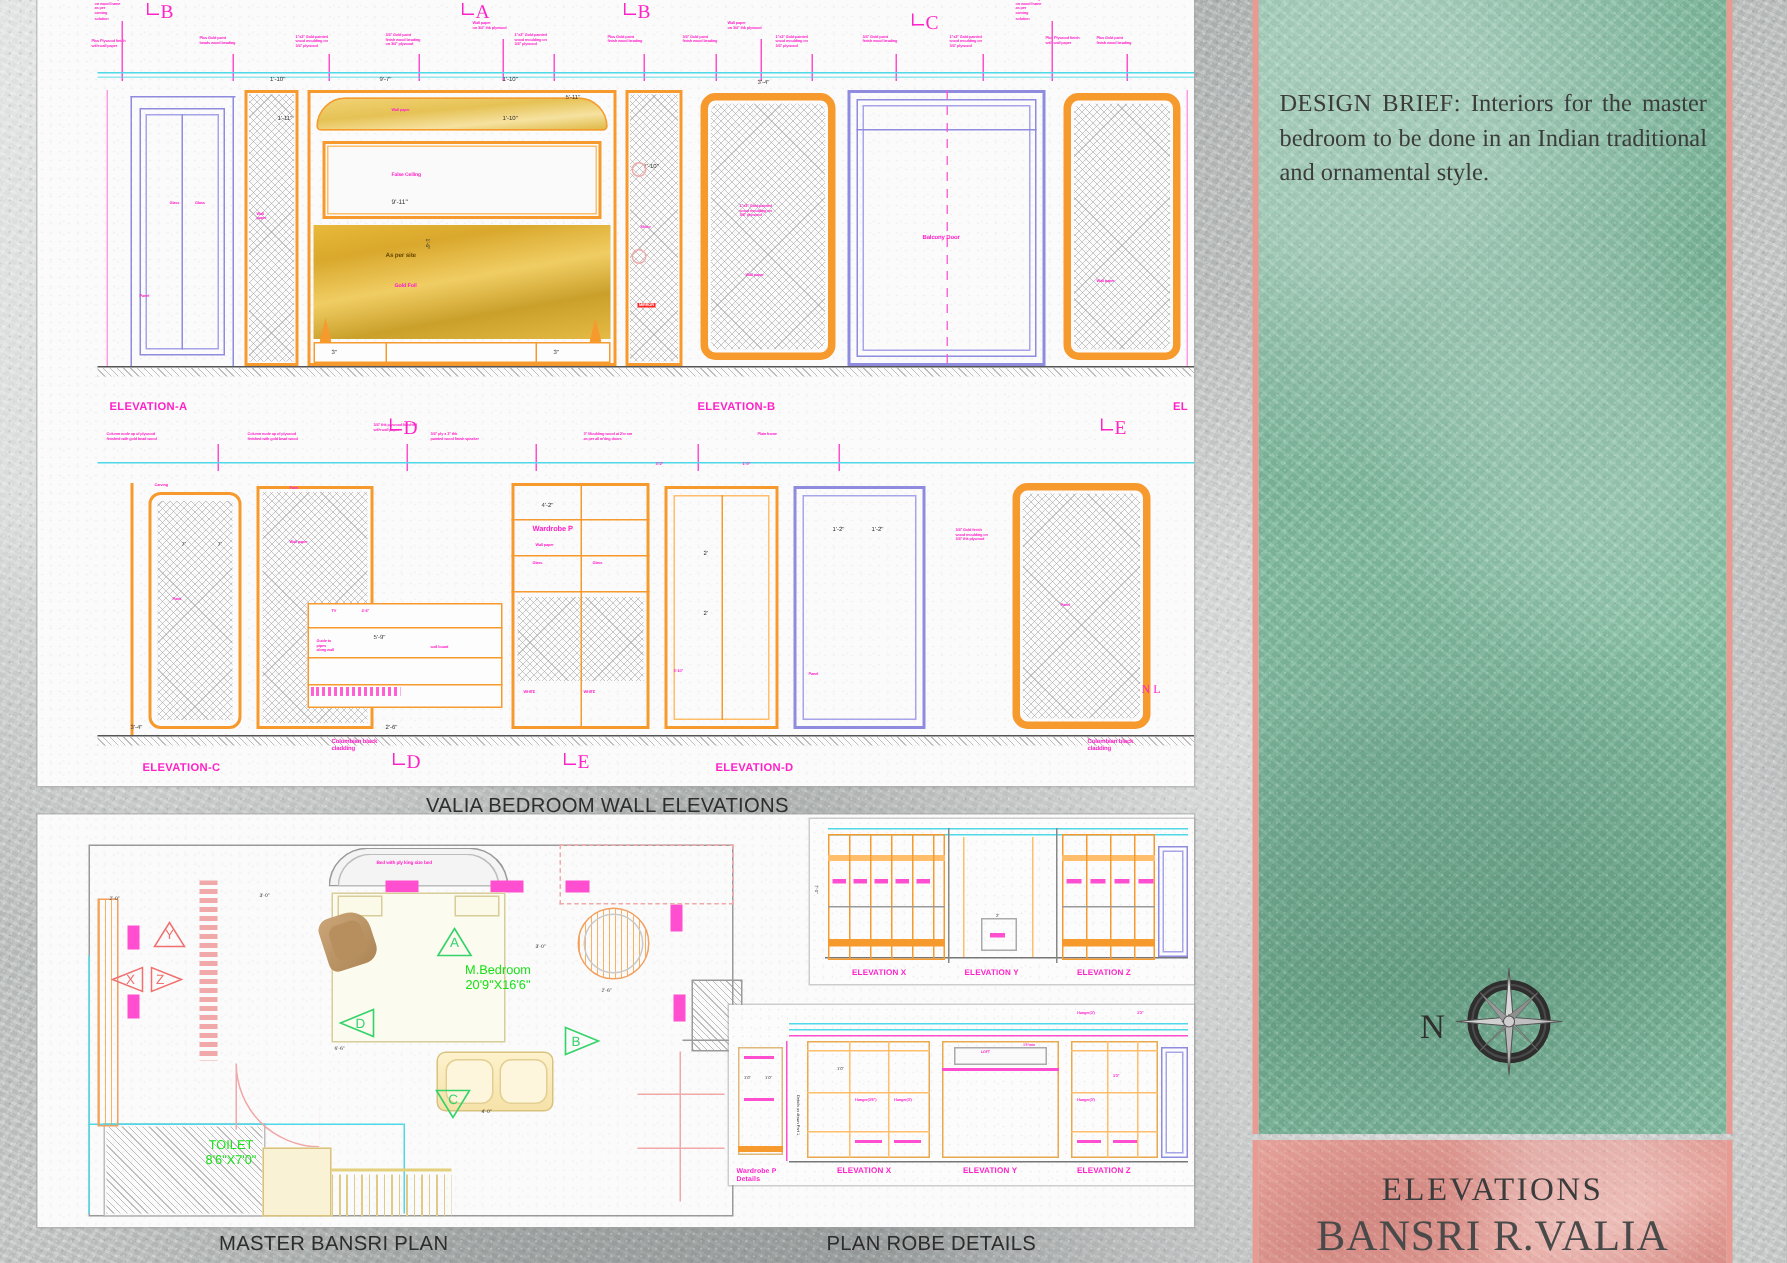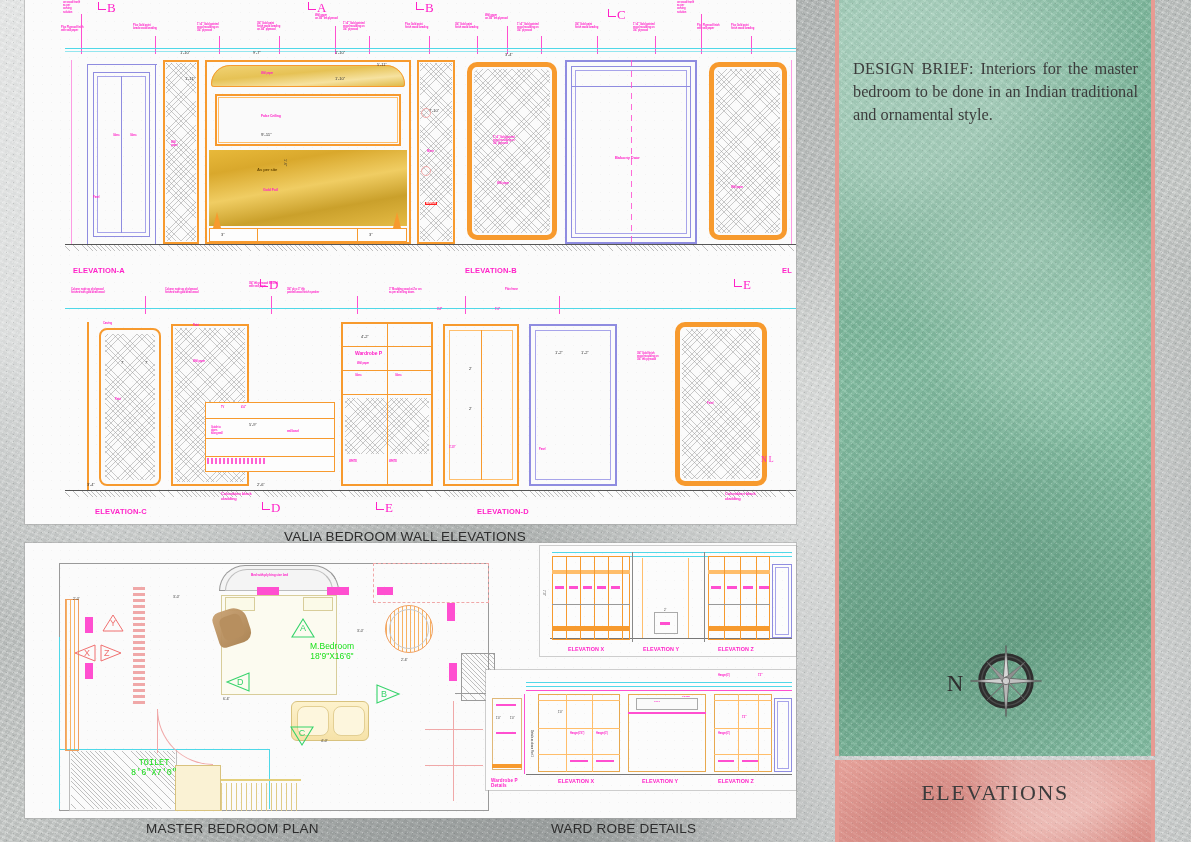--- a/index.html
+++ b/index.html
@@ -563,22 +563,22 @@
     <div class="ln" style="left:428px; top:158px; width:1.2px; height:100px; background:#f0a8a8;"></div>
     <div class="ln" style="left:400px; top:186px; width:58px; height:1.2px; background:#f0a8a8;"></div>
     <div class="ln" style="left:400px; top:222px; width:58px; height:1.2px; background:#f0a8a8;"></div>
 
     <div class="ln" style="left:150px; top:222px; width:46px; height:46px; border:1px solid #d8c27e; background:#faf2d4;"></div>
     <div class="ln c-yl" style="left:196px; top:236px; width:80px; height:2px;"></div>
     <div class="ln" style="left:196px; top:240px; width:80px; height:28px;
          background:repeating-linear-gradient(90deg,#e0cb86 0 1px, rgba(0,0,0,0) 1px 5px);"></div>
 
     <div class="plan-room" id="plan-main" style="left:252px; top:98px; width:110px;">M.Bedroom
-18'9"X16'6"</div>
-    <div class="plan-room" id="plan-toilet" style="left:84px; top:215px; width:90px;font-family:Liberation Mono, monospace;">TOILET
+20'9"X16'6"</div>
+    <div class="plan-room" id="plan-toilet" style="left:84px; top:215px; width:90px;">TOILET
 8'6"X7'0"</div>
 
     <div class="tri-g" style="left:265px; top:74px; width:26px; height:22px;">
       <svg width="26" height="22" viewBox="0 0 26 22">
           <polygon points="13,2 24,20 2,20" fill="none" stroke="#36d36b" stroke-width="1.1"></polygon>
         </svg>
       <span style="position:absolute;">A</span>
     </div>
     <div class="tri-g" style="left:350px; top:140px; width:26px; height:22px;">
       <svg width="26" height="22" viewBox="0 0 26 22">
@@ -617,21 +617,21 @@
         </svg>
       <span style="position:absolute; left:5px;">Z</span>
     </div>
 
     <div class="dim" style="left:48px; top:54px; font-size:3.4px;">2'-0"</div>
     <div class="dim" style="left:148px; top:52px; font-size:3.4px;">3'-0"</div>
     <div class="dim" style="left:198px; top:154px; font-size:3.4px;">6'-6"</div>
     <div class="dim" style="left:332px; top:86px; font-size:3.4px;">3'-0"</div>
   </div>
 
-  <div class="caption" id="cap-plan">MASTER BEDROOM PLAN</div>
+  <div class="caption" id="cap-plan">MASTER BANSRI PLAN</div>
 
   <div class="sheet" id="sheet-wd-top">
     <div class="sheet-tex"></div>
     <div class="ln c-cy" style="left:12px; top:6px; width:240px; height:.8px;"></div>
     <div class="ln c-cy" style="left:12px; top:10px; width:240px; height:.8px;"></div>
     <div class="ln" style="left:10px; top:92px; width:242px; height:1px; background:#777;"></div>
 
     <div class="ln" style="left:92px; top:6px; width:.8px; height:90px; background:#888;"></div>
     <div class="ln" style="left:164px; top:6px; width:.8px; height:90px; background:#888;"></div>
 
@@ -728,21 +728,21 @@
     <div class="ln" style="left:288px; top:28px; width:18px; height:74px; border:1.2px solid #8f8ce0;"></div>
     <div class="ln" style="left:291px; top:31px; width:12px; height:68px; border:1px solid #a7a4ea;"></div>
 
     <div class="wd-lbl" style="left:5px; top:108px; font-size:4.6px; white-space:pre-line;">Wardrobe P
 Details</div>
     <div class="wd-lbl" style="left:72px; top:108px;">ELEVATION X</div>
     <div class="wd-lbl" style="left:156px; top:108px;">ELEVATION Y</div>
     <div class="wd-lbl" style="left:232px; top:108px;">ELEVATION Z</div>
   </div>
 
-  <div class="caption" id="cap-wd">WARD ROBE DETAILS</div>
+  <div class="caption" id="cap-wd">PLAN ROBE DETAILS</div>
 
   <div id="title-panel">
     <div class="grain"></div>
 
     <div class="board-title">
     </div>
 
     <div class="brief-block">
       <p><span class="brief-label">DESIGN BRIEF:</span><span> Interiors for the master bedroom to be done in an Indian traditional and ornamental style.</span></p>
     </div>
@@ -765,14 +765,15 @@
           <polygon points="76,76 53,53 47,50 50,47" fill="#9a9a9a" stroke="#666" stroke-width=".7"></polygon>
           <circle cx="50" cy="50" r="5" fill="#cfcfcf" stroke="#555" stroke-width="1"></circle>
         </svg>
       </span>
     </div>
   </div>
 
   <div id="architect-block">
     <div class="grain"></div>
     <div class="arch-role">ELEVATIONS</div>
+    <div class="arch-name">BANSRI R.VALIA</div>
   </div>
 </div>
 
 </body></html>

